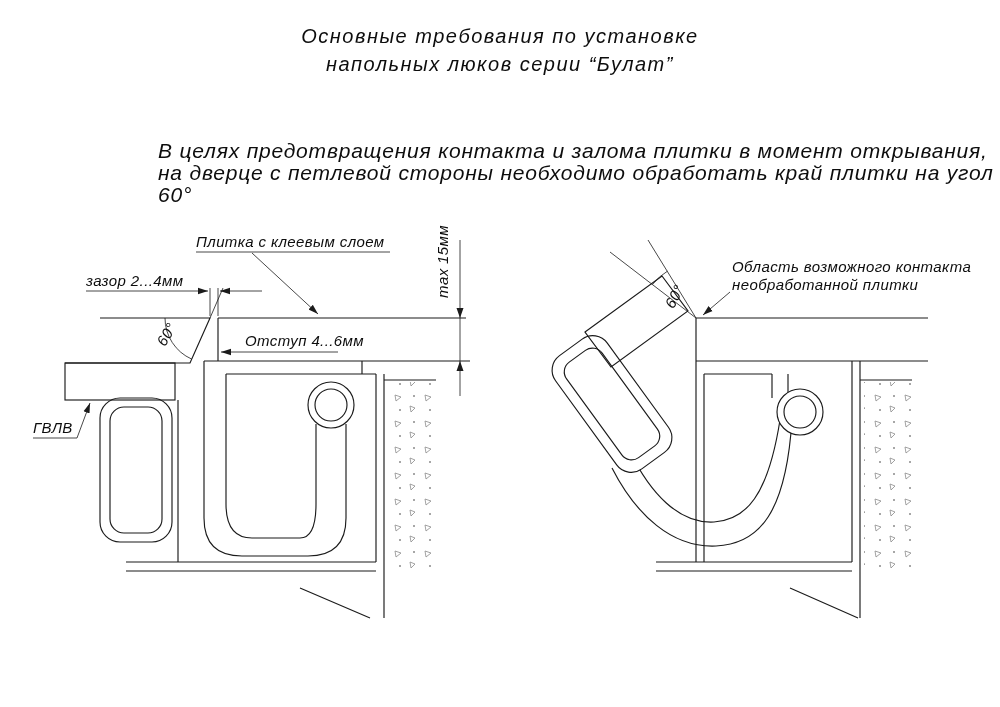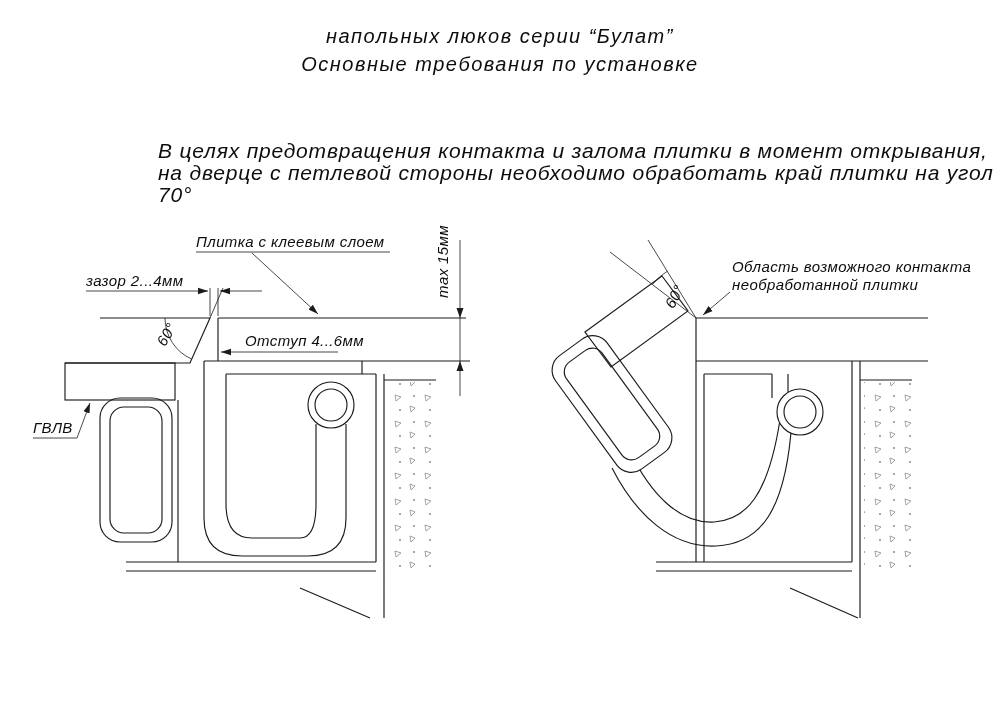--- a/index.html
+++ b/index.html
@@ -15,27 +15,27 @@
   .lbl{font-family:"Liberation Sans",sans-serif;font-style:italic;font-size:15px;
        letter-spacing:0.4px;fill:#0d0d0d;}
   .whitefill{fill:#fff;}
 </style>
 </head>
 <body>
 
 <div class="page">
 
   <div class="title">
+    <div>Основные требования по установке</div>
     <div>напольных люков серии “Булат”</div>
-    <div>Основные требования по установке</div>
   </div>
 
   <div class="note">
     <div>В целях предотвращения контакта и залома плитки в момент открывания,</div>
-    <div>на дверце с петлевой стороны необходимо обработать край плитки на угол 70°</div>
+    <div>на дверце с петлевой стороны необходимо обработать край плитки на угол 60°</div>
   </div>
 
   <svg width="1000" height="707" viewBox="0 0 1000 707">
     <defs>
       <pattern id="xh" width="7" height="7" patternUnits="userSpaceOnUse">
         <path d="M0,7 L7,0 M0,0 L7,7" stroke="#444" stroke-width="0.6" fill="none"></path>
       </pattern>
       <pattern id="conc" width="30" height="26" patternUnits="userSpaceOnUse">
         <path d="M5,5 l6,2 l-5,4 z M20,16 l5,2 l-4,4 z" fill="none" stroke="#8a8a8a" stroke-width="0.8"></path>
         <circle cx="24" cy="6" r="1" fill="#8a8a8a"></circle>

